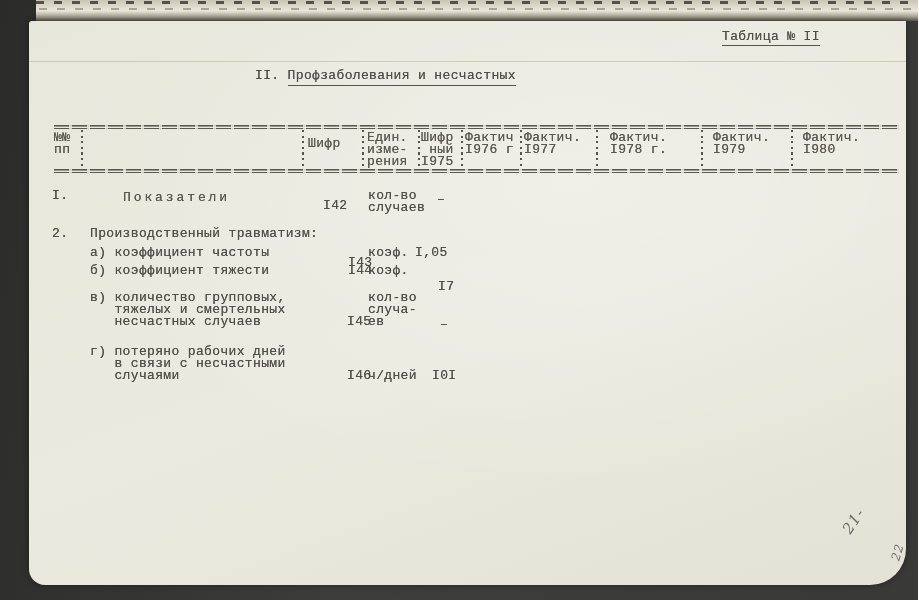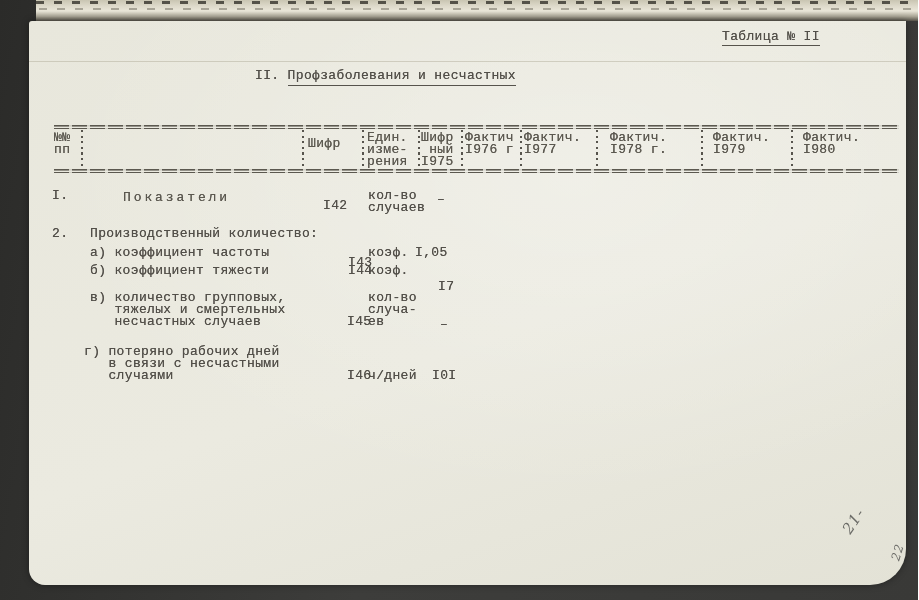--- a/index.html
+++ b/index.html
@@ -104,42 +104,42 @@
   <span class="t hd" style="left:803px;top:132px;">Фактич.
 I980</span>
 
   <span class="t" style="left:52px;top:190px;">I.</span>
   <span class="t" style="left:323px;top:190px;margin-top:10px;">I42</span>
   <span class="t" style="left:368px;top:190px;">кол-во
 случаев</span>
   <span class="t" style="left:437px;top:194px;">–</span>
 
   <span class="t" style="left:52px;top:228px;">2.</span>
-  <span class="t" style="left:90px;top:228px;">Производственный количество:</span>
+  <span class="t" style="left:90px;top:228px;">Производственный травматизм:</span>
 
   <span class="t" style="left:90px;top:247px;text-align:center;">а) коэффициент частоты</span>
   <span class="t" style="left:348px;top:257px;">I43</span>
   <span class="t" style="left:368px;top:247px;">коэф.</span>
   <span class="t" style="left:415px;top:247px;">I,05</span>
 
   <span class="t" style="left:90px;top:265px;">б) коэффициент тяжести</span>
   <span class="t" style="left:348px;top:265px;">I44</span>
   <span class="t" style="left:368px;top:265px;">коэф.</span>
   <span class="t" style="left:438px;top:281px;">I7</span>
 
   <span class="t" style="left:90px;top:292px;">в) количество групповых,
    тяжелых и смертельных
    несчастных случаев</span>
   <span class="t" style="left:347px;top:316px;">I45</span>
   <span class="t" style="left:368px;top:292px;">кол-во
 случа-
 ев</span>
   <span class="t" style="left:440px;top:319px;">–</span>
 
-  <span class="t" style="left:84px;top:346px;">г) потеряно рабочих дней
+  <span class="t" style="left:90px;top:346px;">г) потеряно рабочих дней
    в связи с несчастными
    случаями</span>
   <span class="t" style="left:347px;top:370px;">I46</span>
   <span class="t" style="left:368px;top:370px;">ч/дней</span>
   <span class="t" style="left:432px;top:370px;">I0I</span>
 
   <span class="pencil" style="left:840px;top:512px;font-size:15px;transform:rotate(-56deg);">21-</span>
   <span class="pencil" style="left:889px;top:545px;font-size:12px;transform:rotate(-73deg);">22</span>
 
 </div>

